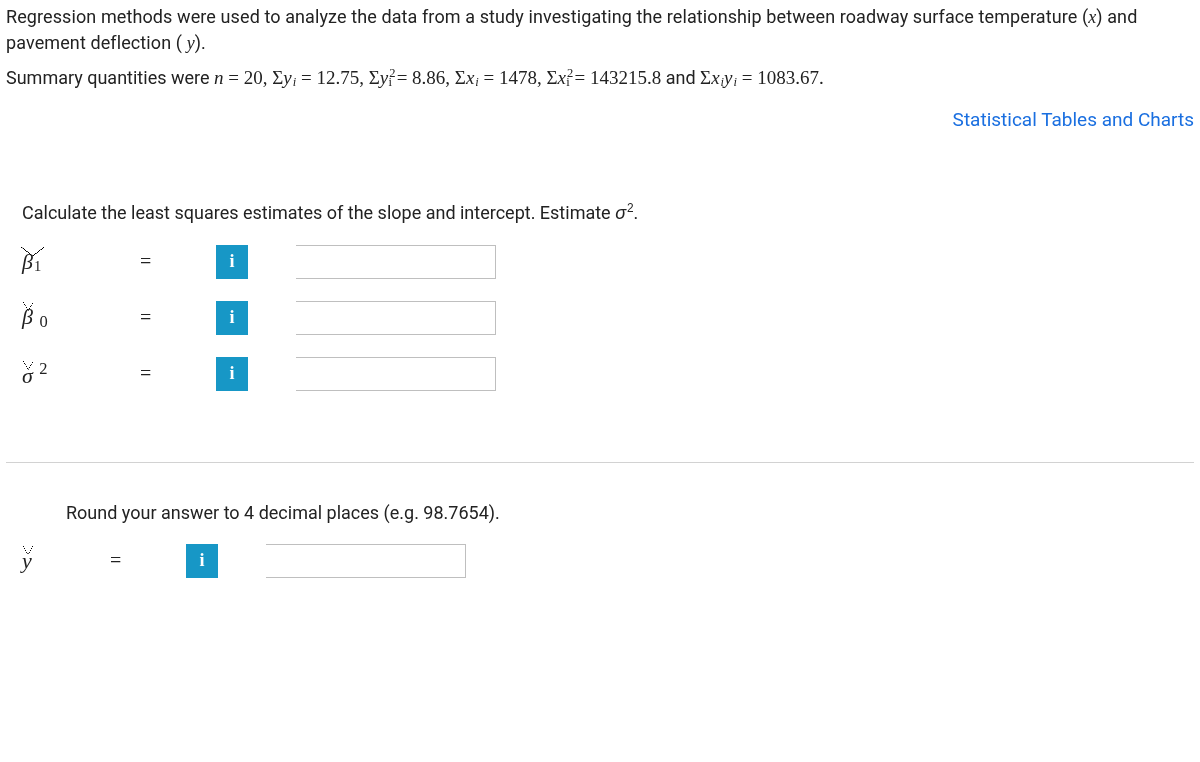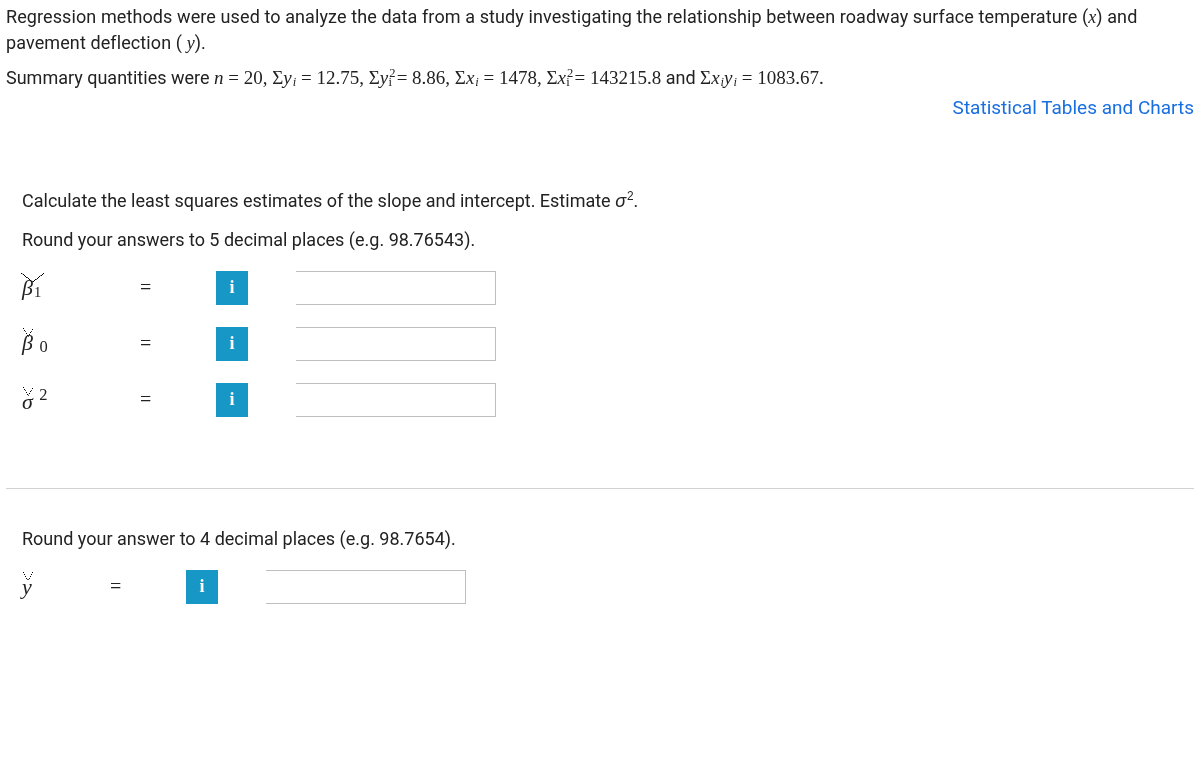--- a/index.html
+++ b/index.html
@@ -25,21 +25,21 @@
     font-family: "Cambria Math", "Times New Roman", serif;
     font-size: 19px;
     margin-top: 4px;
   }
   .summary .lead {
     font-family: -apple-system, BlinkMacSystemFont, "Segoe UI", Roboto, Helvetica, Arial, sans-serif;
     font-size: 18px;
   }
   .link-right {
     text-align: right;
-    margin-top: 6px;
+    margin-top: 18px;
   }
   .link {
     color: #1a6fe0;
     text-decoration: none;
     font-size: 19px;
   }
   .section {
     margin-top: 56px;
     padding: 12px 14px 22px 16px;
   }
@@ -149,21 +149,20 @@
   </div>
 
   <div class="link-right">
     <a href="#" class="link">Statistical Tables and Charts</a>
   </div>
 
   <div class="section">
     <div class="prompt">
       <span>Calculate the least squares estimates of the slope and intercept. Estimate </span><span class="math"><span class="italic-var">σ</span><span class="sup">2</span></span><span>.</span>
     </div>
-    <div class="prompt" style="margin-top:10px;">Round your answers to 5 decimal places (e.g. 98.76543).</div>
 
     <div class="inputs">
 
       <div class="row">
         <div class="label">
           <span class="hat wide"><span class="italic-var">β</span><span class="sub">1</span></span>
         </div>
         <div class="eq">=</div>
         <div class="info-icon">i</div>
         <input class="answer-input" type="text" style="">
@@ -186,21 +185,21 @@
         <div class="info-icon">i</div>
         <input class="answer-input" type="text" style="">
       </div>
 
     </div>
   </div>
 
   <hr>
 
   <div class="section" style="margin-top:6px;">
-    <div class="prompt" style="margin-top:10px;">Round your answer to 4 decimal places (e.g. 98.7654).</div>
+    <div class="prompt" style="margin-top:10px;margin-left:44px;">Round your answer to 4 decimal places (e.g. 98.7654).</div>
 
     <div class="inputs">
       <div class="row">
         <div class="label" style="width:40px;">
           <span class="hat"><span class="italic-var">y</span></span>
         </div>
         <div class="eq">=</div>
         <div class="info-icon">i</div>
         <input class="answer-input" type="text" style="">
       </div>

